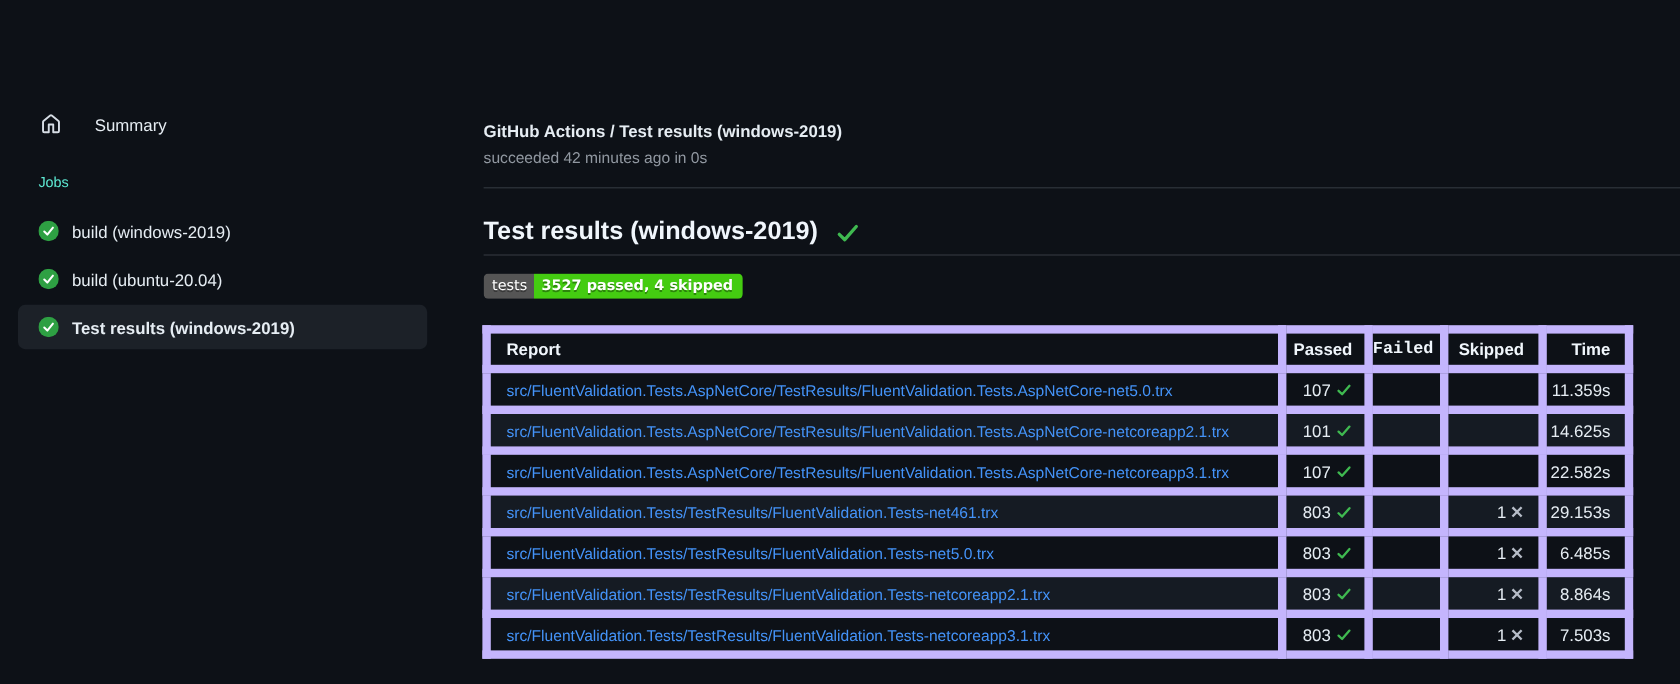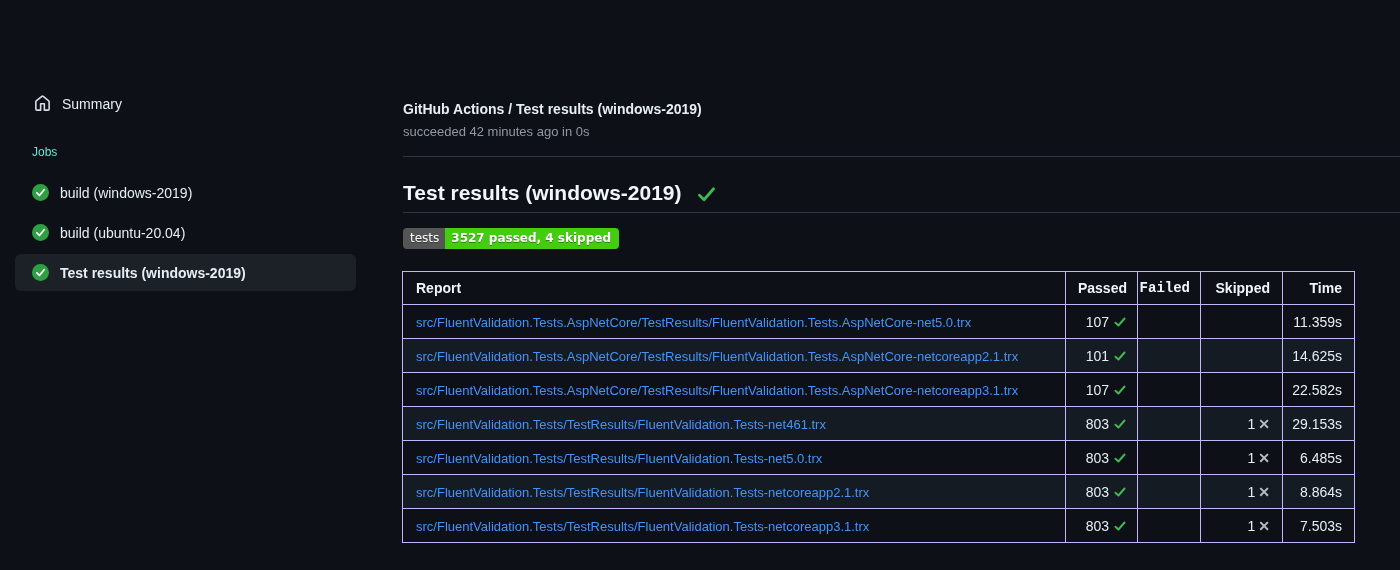--- a/index.html
+++ b/index.html
@@ -14,21 +14,21 @@
 
   
   .run-header { position:absolute; top:31px; left:27px; display:flex; align-items:center; gap:13px; }
   .run-title { font-size:20px; font-weight:bold; color:#f0f6fc; letter-spacing:.2px; }
   .run-number { font-size:20px; font-weight:normal; color:#9198a1; margin-left:9px; }
 
   .check-circle { width:22px; height:22px; flex:0 0 auto; }
   .check-circle.small { width:17px; height:17px; }
 
   
-  .summary-item { position:absolute; top:95px; left:34px; display:flex; align-items:center; gap:11px; cursor:pointer; }
+  .summary-item { position:absolute; top:95px; left:34px; display:flex; align-items:center; gap:28px; cursor:pointer; }
   .summary-label { font-size:14px; color:#e6edf3; }
   .home-icon { width:17px; height:17px; color:#d6dde5; }
 
   .jobs-label { position:absolute; top:145px; left:32px; font-size:12px; color:#5eead4; }
 
   .job-list { position:absolute; top:174px; left:15px; width:341px; }
   .job-item {
     display:flex; align-items:center; gap:11px;
     height:37px; margin-bottom:3px; padding-left:17px;
     border-radius:6px; cursor:pointer;
@@ -51,21 +51,21 @@
   
   .badge { position:absolute; top:228px; left:403px; display:inline-flex; height:21px;
            border-radius:4px; overflow:hidden; font-family:"DejaVu Sans", sans-serif;
            font-size:12px; line-height:21px; color:#fff; text-shadow:0 1px 0 rgba(1,1,1,.35); }
   .badge-label { padding:0 6px 0 7px; }
   .badge-value { padding:0 8px 0 6px; font-weight:bold; }
 
   
   .results-table { position:absolute; top:271px; left:402px; width:952px;
                    border-collapse:collapse; table-layout:fixed; font-size:14px; }
-  .results-table th, .results-table td { border:1px solid #c4b5fd; overflow:hidden; white-space:nowrap; }
+  .results-table th, .results-table td { border:7px solid #c4b5fd; overflow:hidden; white-space:nowrap; }
   .results-table th { height:33px; font-weight:bold; color:#f0f6fc; }
   .results-table td { height:34px; }
   .results-table tbody tr:nth-child(even) { background:#151b23; }
 
   .col-report  { width:663px; text-align:left;  padding-left:13px; }
   .col-passed  { width:72px;  text-align:right; padding-right:10px; }
   .col-failed  { width:63px;  text-align:right; padding-right:10px;font-family:Liberation Mono, monospace; }
   .col-skipped { width:82px;  text-align:right; padding-right:12px; }
   .col-time    { width:72px;  text-align:right; padding-right:12px; }
 

